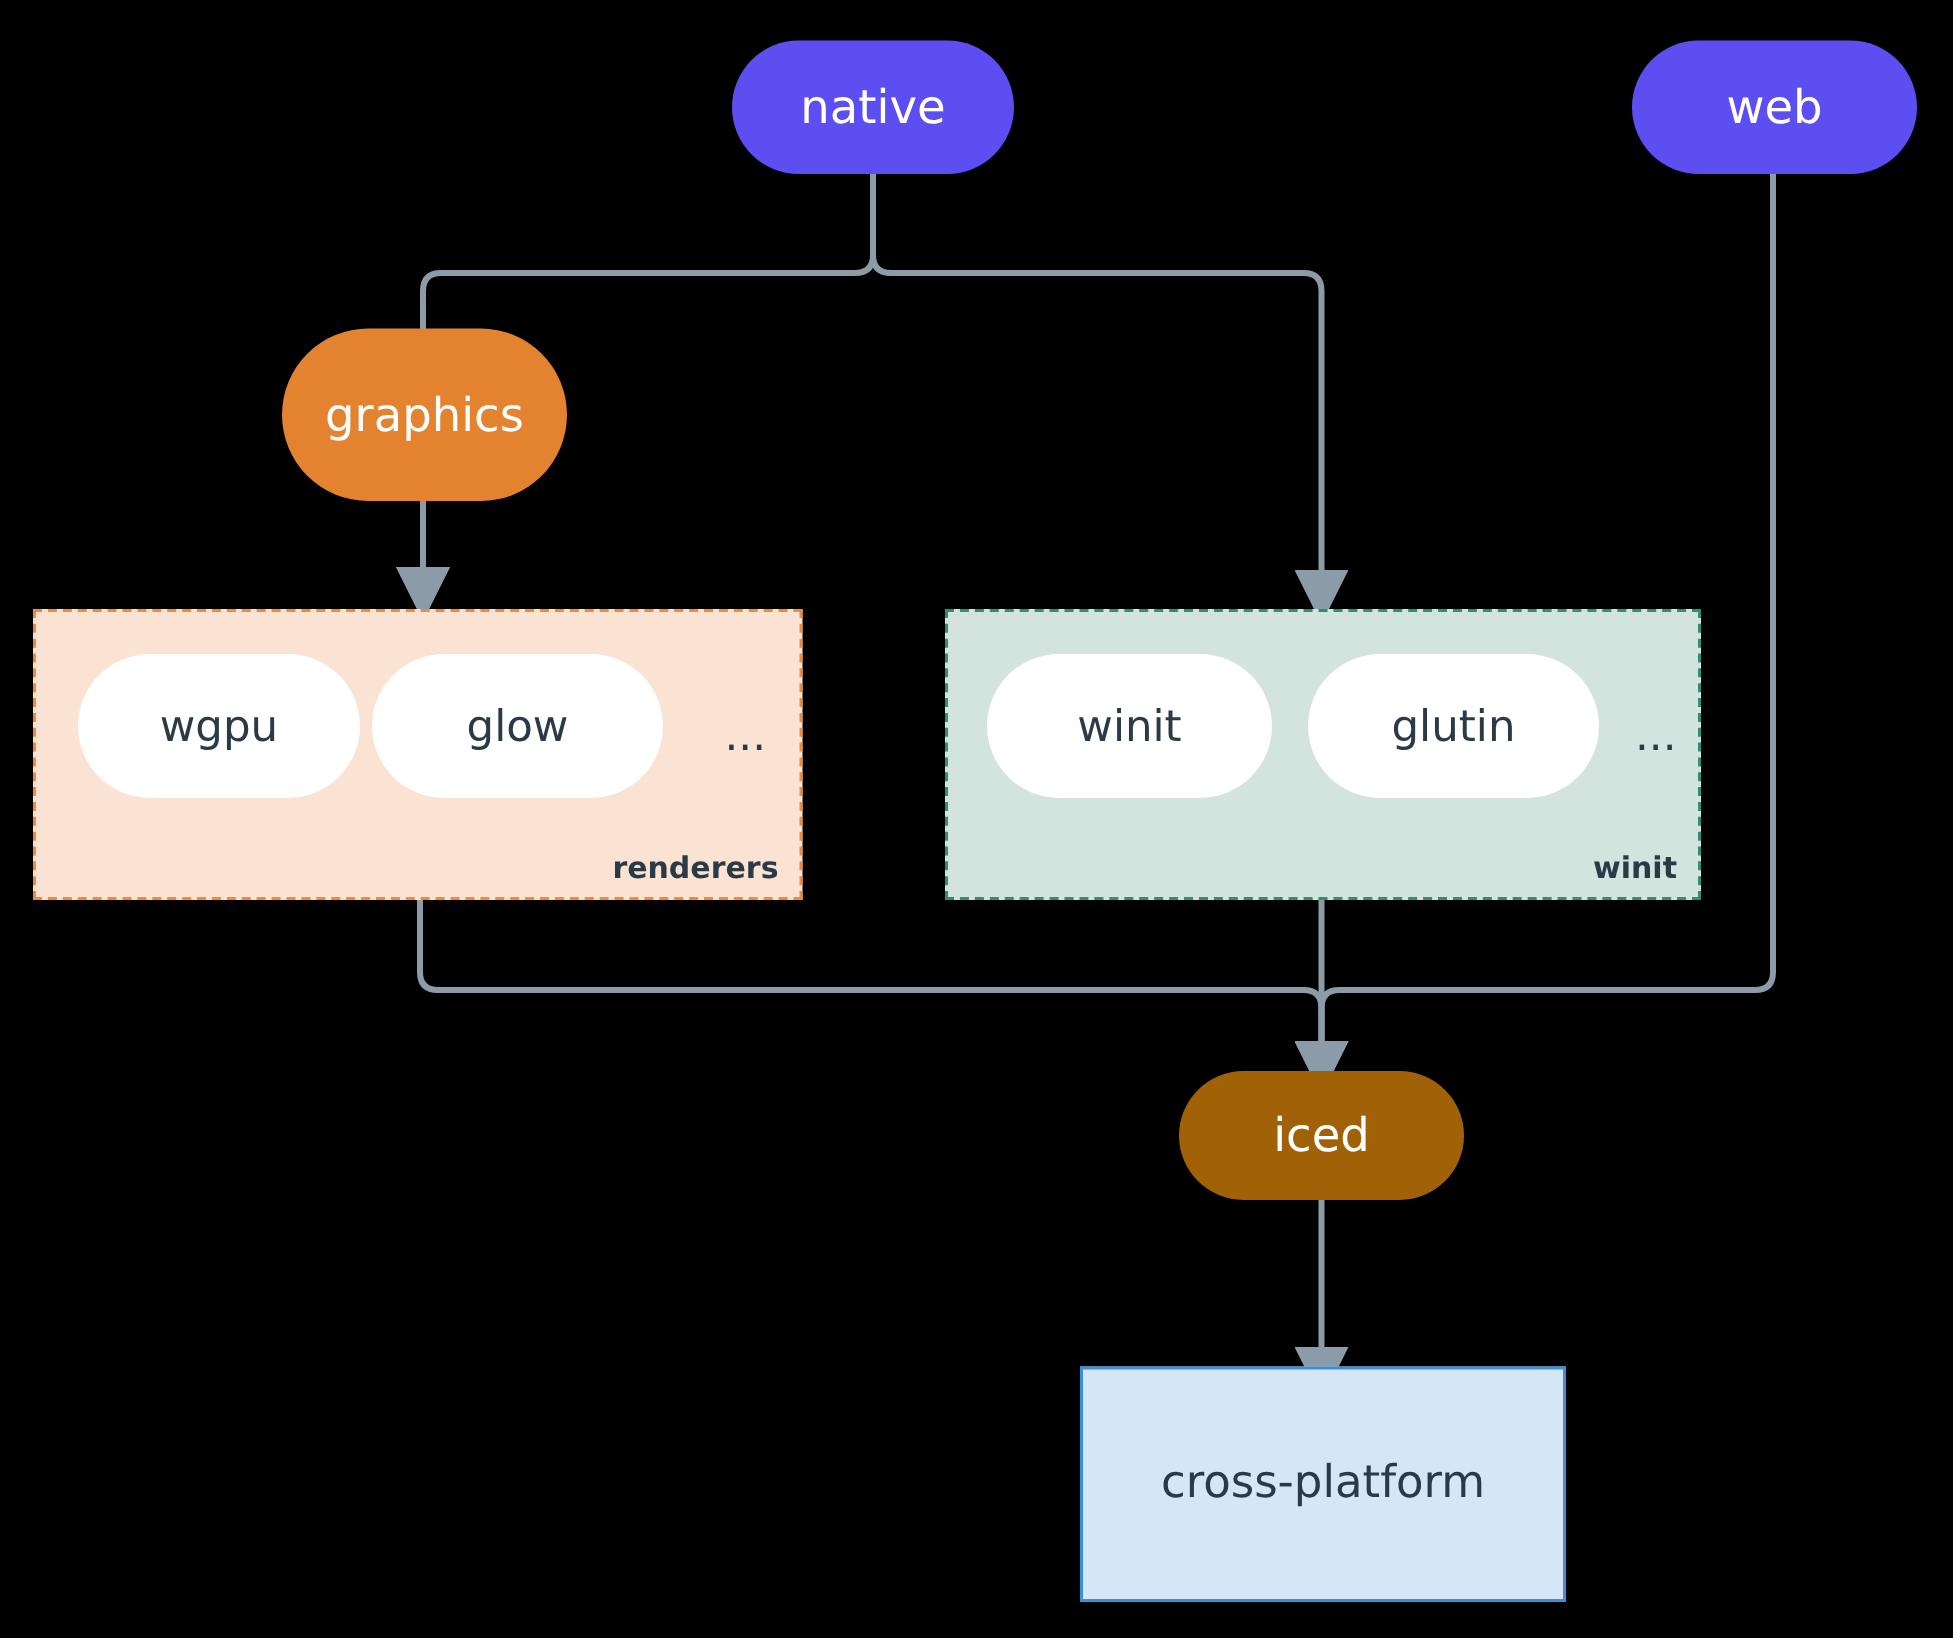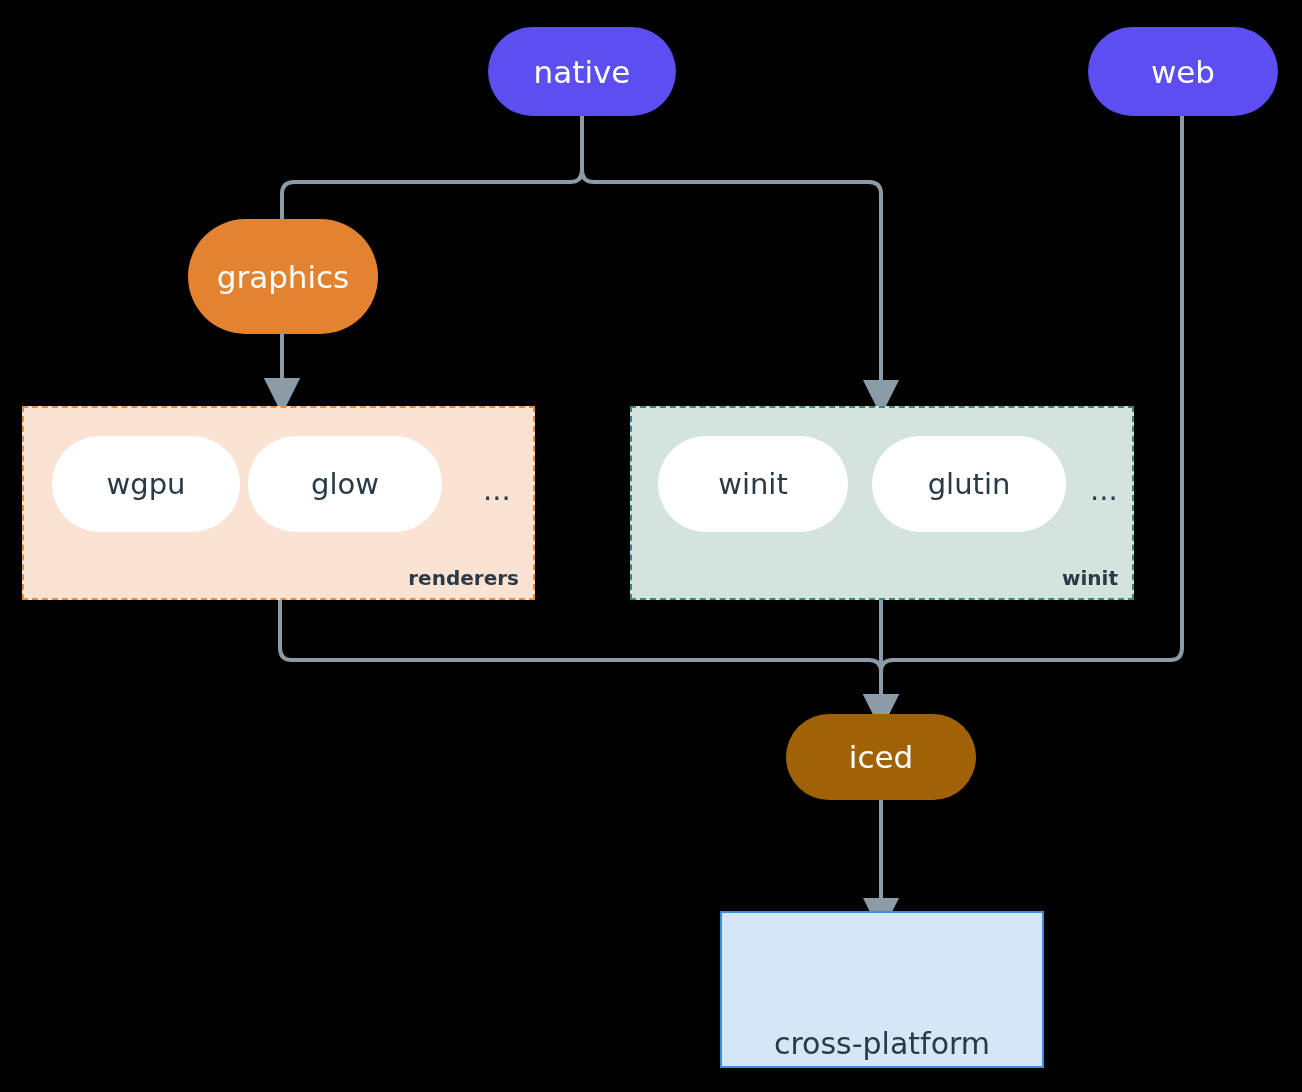--- a/index.html
+++ b/index.html
@@ -52,21 +52,20 @@
     font-size: 31px;
   }
   .node-app {
     background: #D5E6F7;
     border: 2px solid #3C8FD8;
     color: #2B3A47;
     font-size: 30px;
     line-height: 1.42;
     white-space: normal;
     flex-direction: column;
-    justify-content: flex-end;
   }
   .group-box {
     position: absolute;
     box-sizing: border-box;
   }
   .group-renderers {
     background: #FBE3D3;
     border: 2px dashed #EE8B3A;
   }
   .group-shells {

